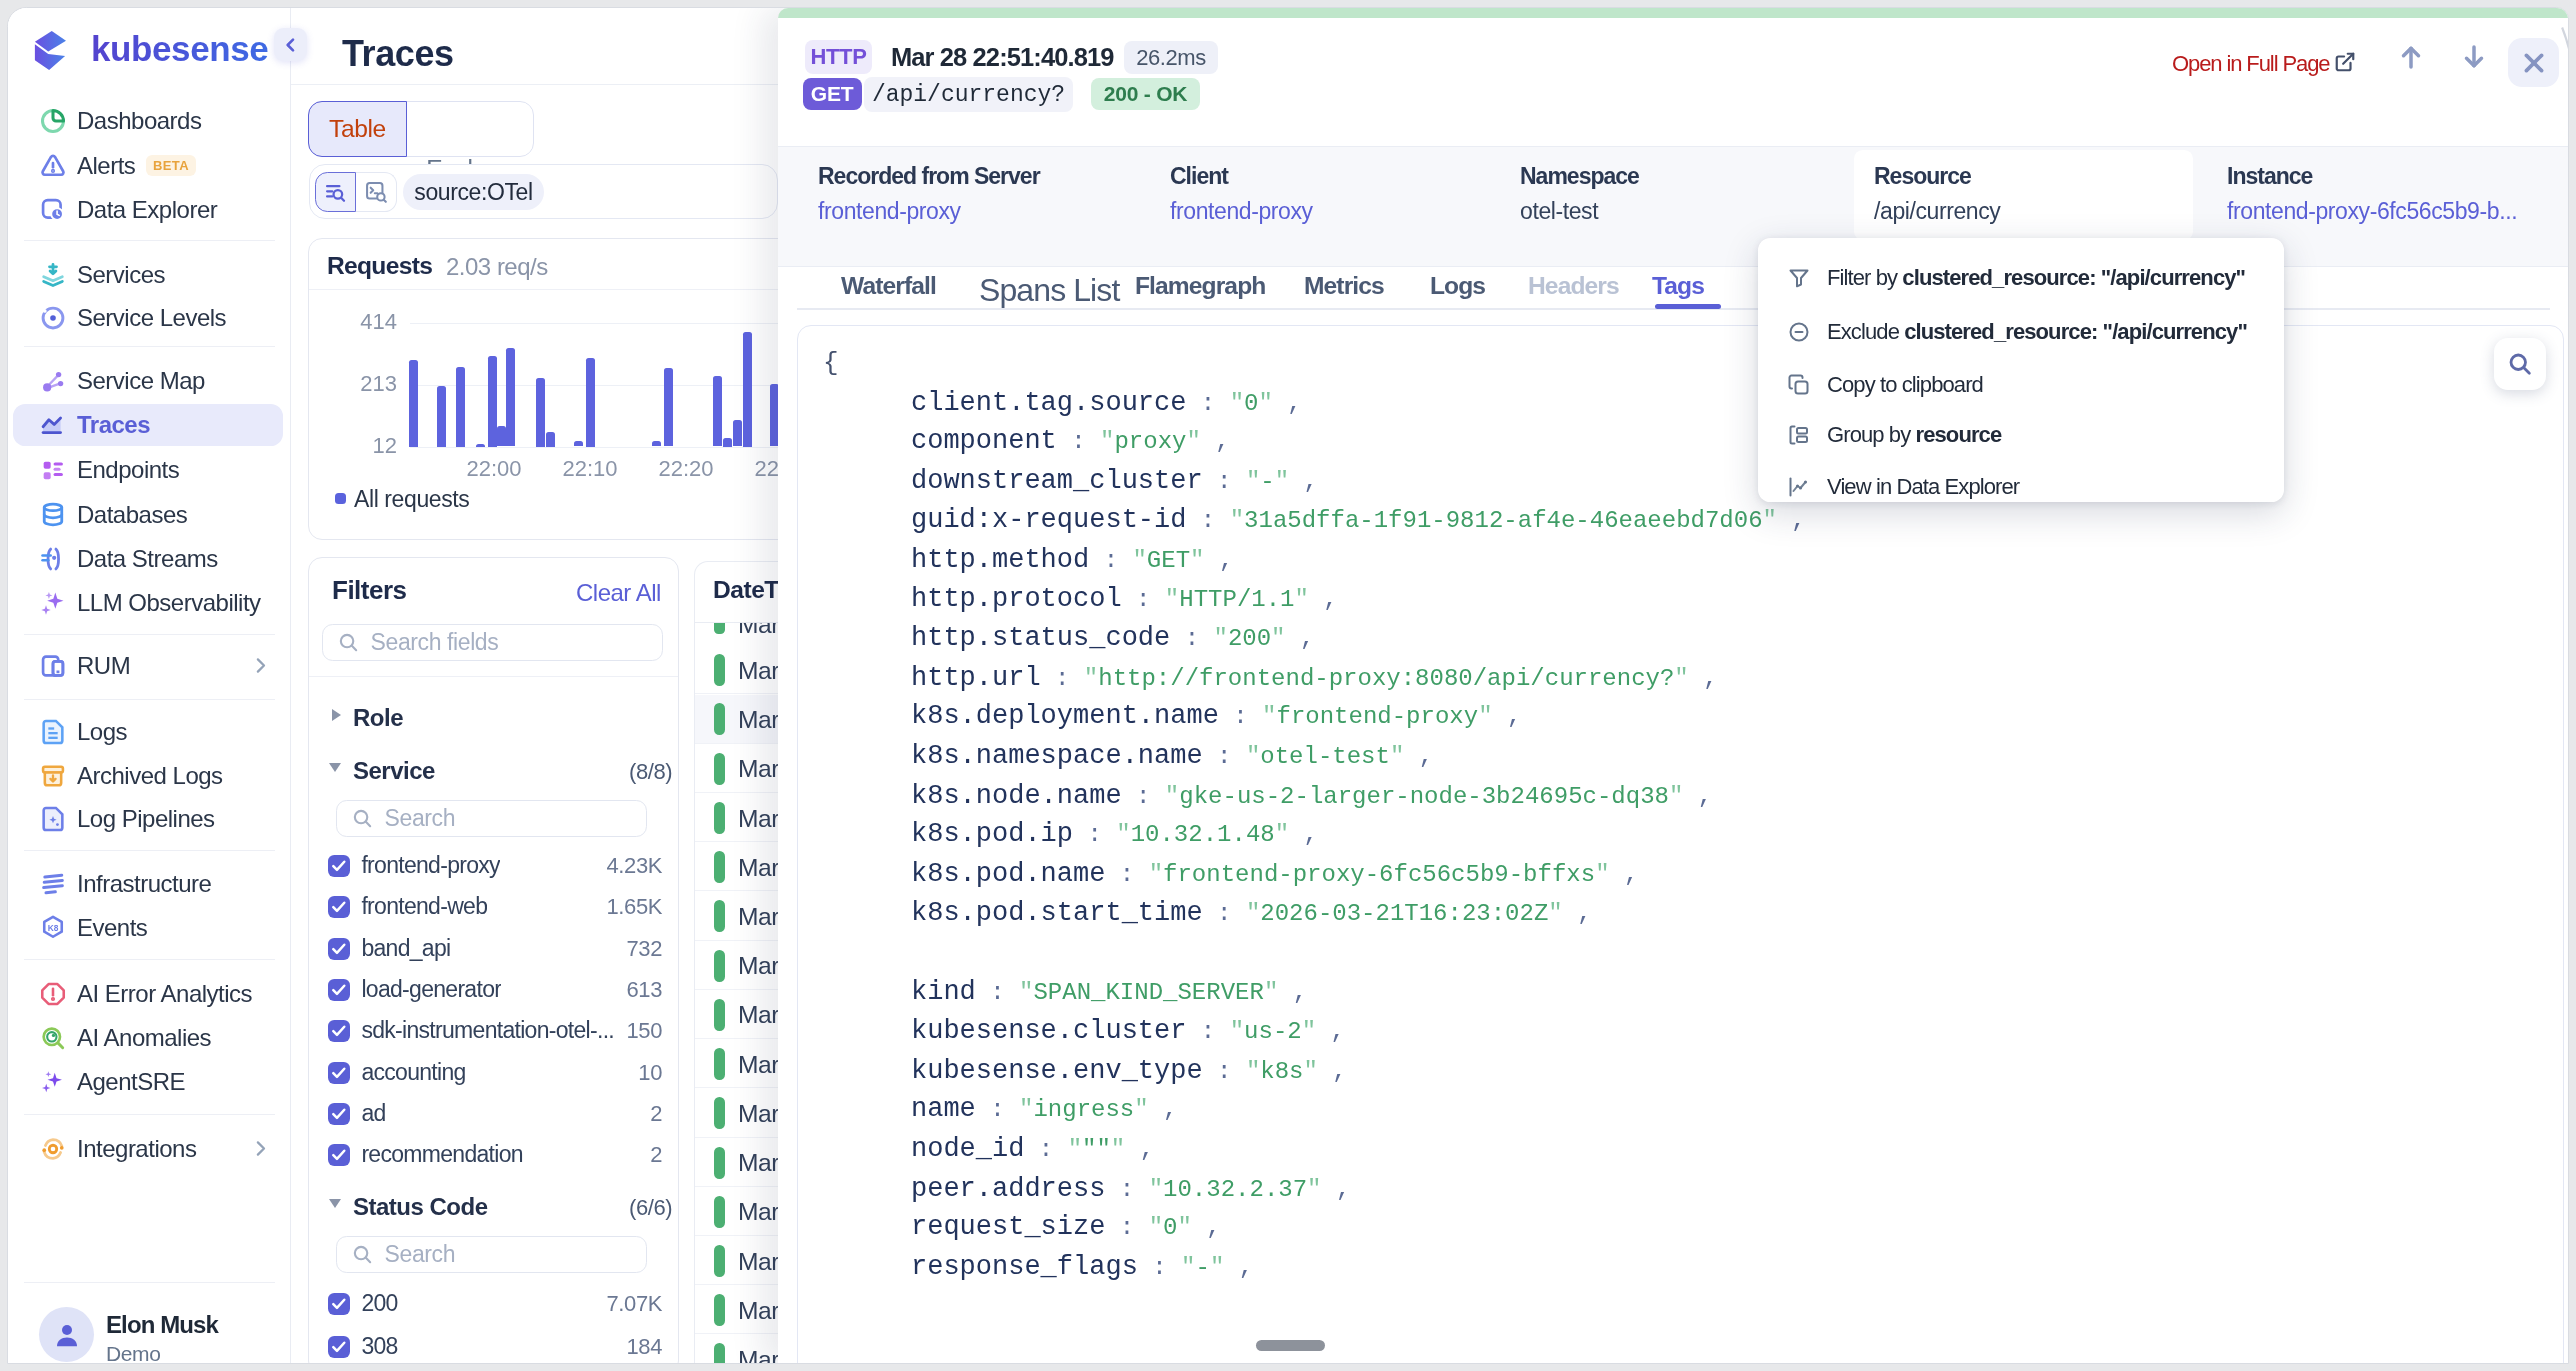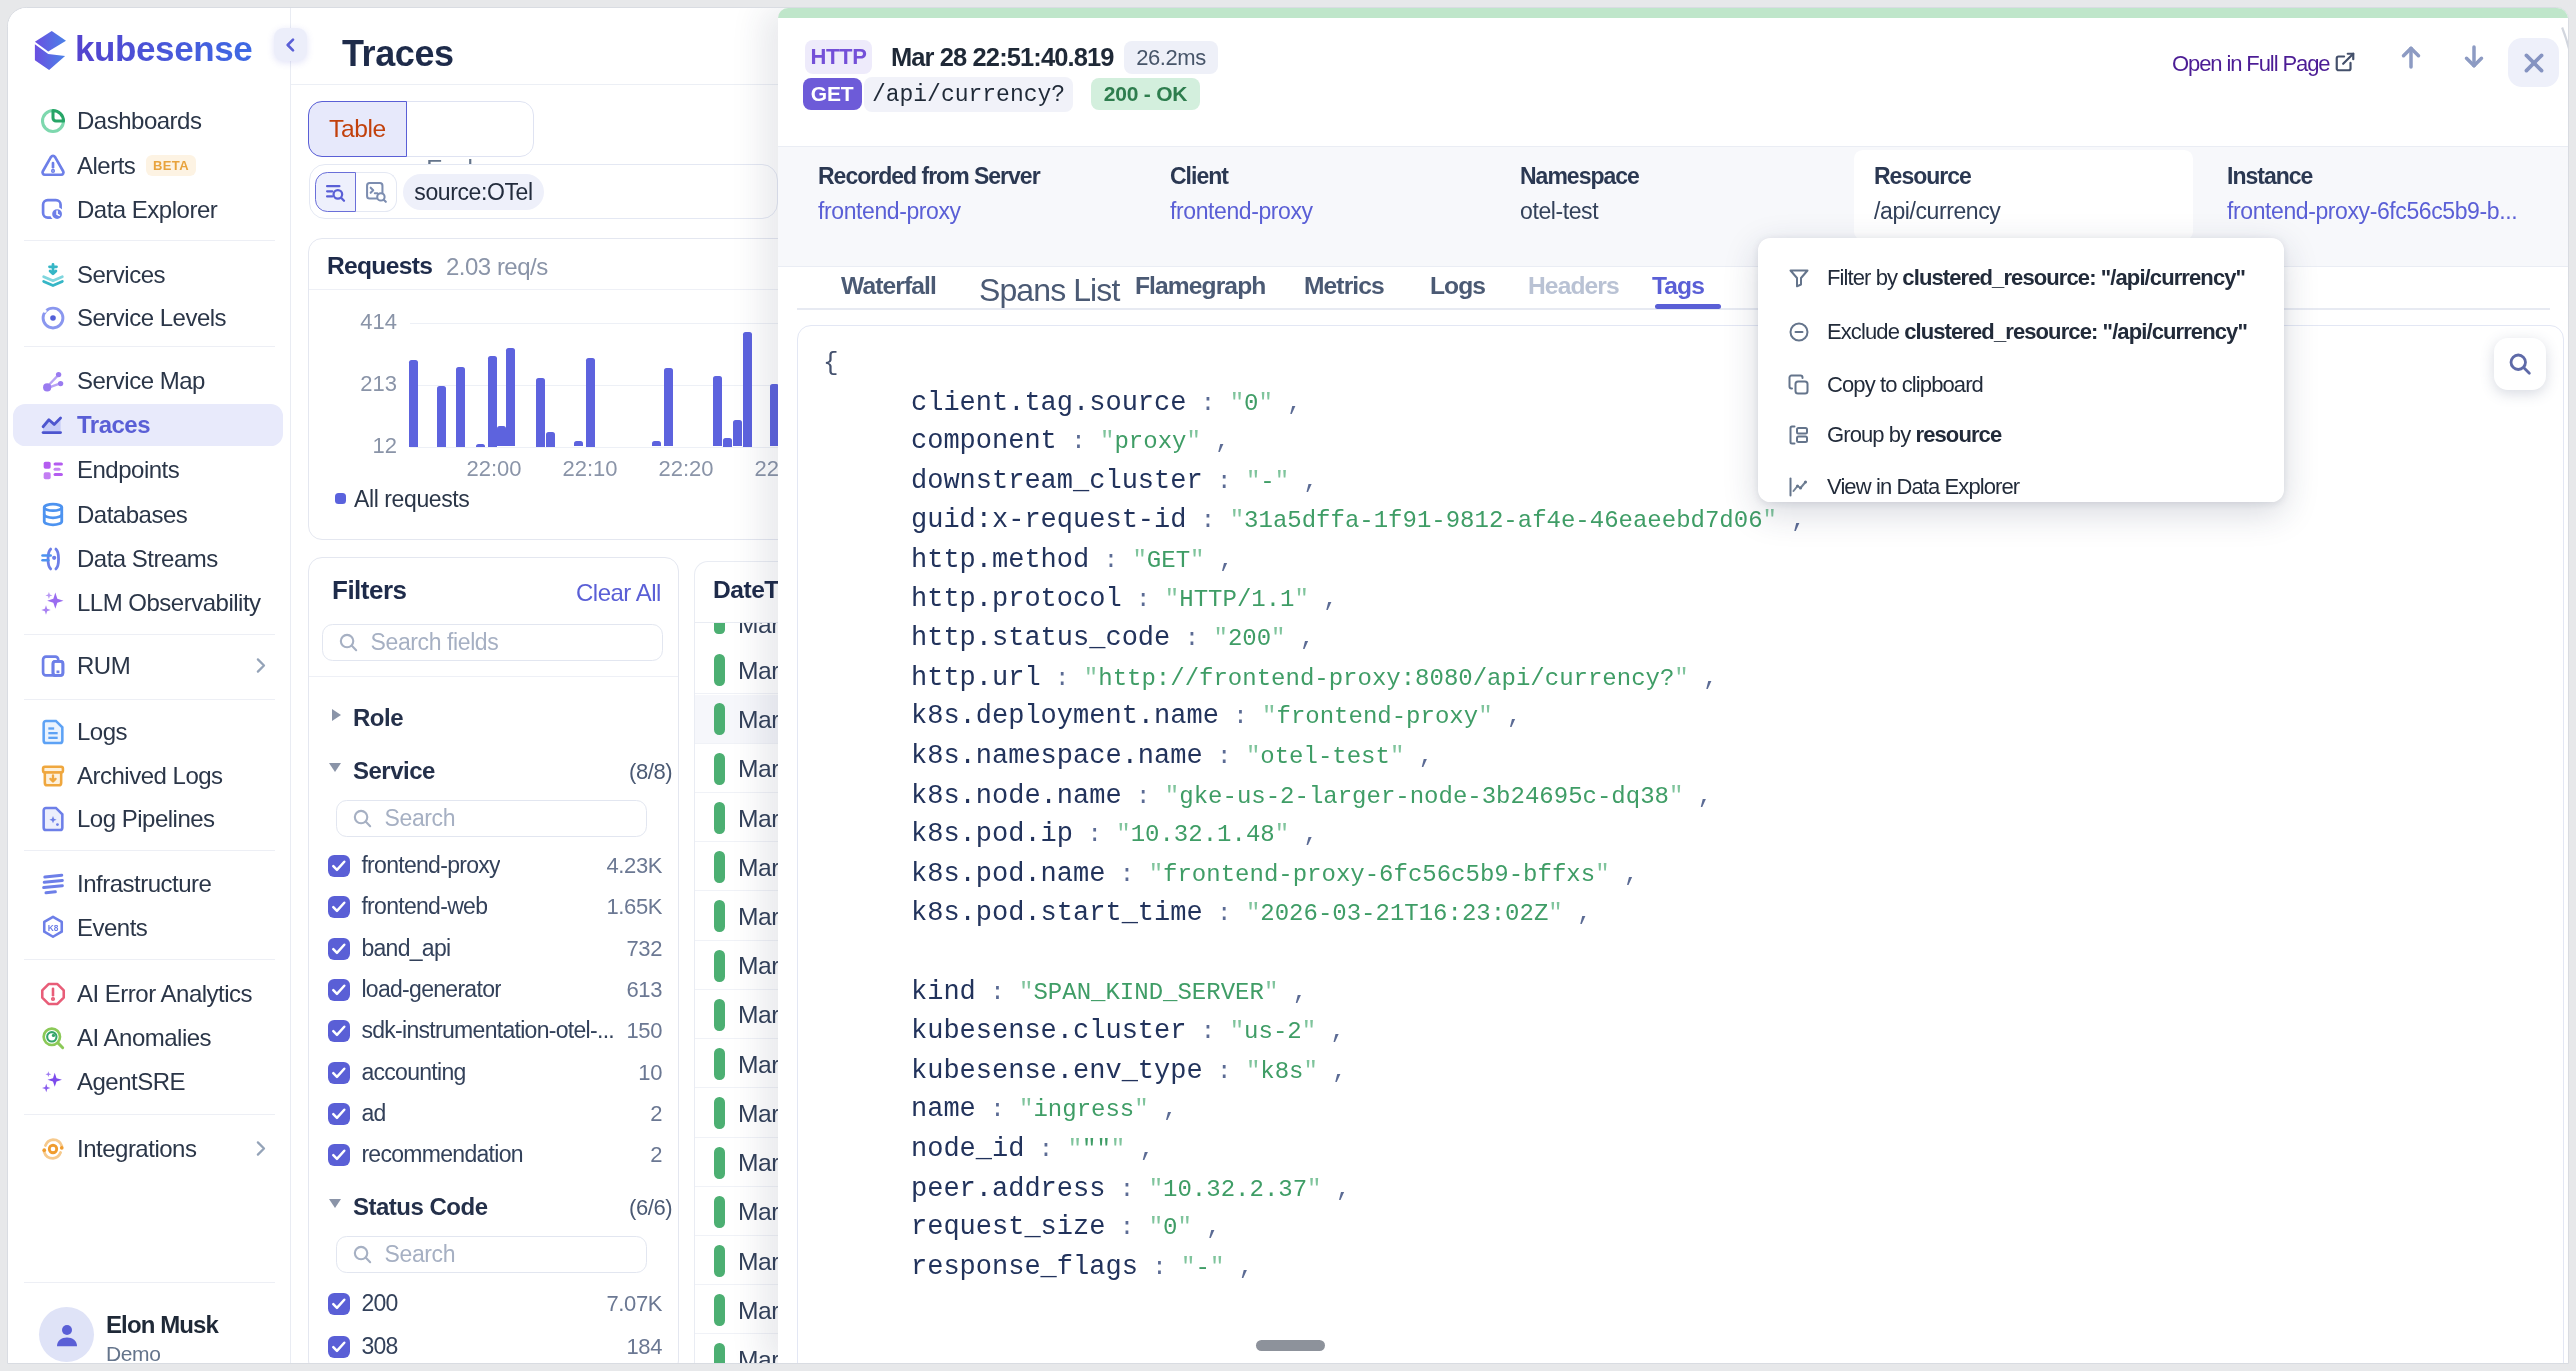--- a/index.html
+++ b/index.html
@@ -36,21 +36,21 @@
       <defs>
           <linearGradient id="lg1" x1="0" y1="0" x2="1" y2="0">
         <stop offset="0" stop-color="#6a4fe0"></stop>
             <stop offset="1" stop-color="#4b82e8"></stop>
           </linearGradient>
         </defs>
       <polygon points="1,12 20,0 36,11 16,23" fill="url(#lg1)"></polygon>
       <polygon points="1,15 16,26 35,28 17,44 1,33" fill="url(#lg1)"></polygon>
     </svg>
   </div>
-  <div class="abs" style="left:67px;top:21px;font-size:35px;font-weight:800;letter-spacing:-0.4px;background:linear-gradient(90deg,#5443ce,#3e6ae4);-webkit-background-clip:text;background-clip:text;color:transparent;">kubesense</div>
+  <div class="abs" style="left:83px;top:21px;font-size:35px;font-weight:800;letter-spacing:-0.4px;background:linear-gradient(90deg,#5443ce,#3e6ae4);-webkit-background-clip:text;background-clip:text;color:transparent;">kubesense</div>
 
   <div class="nav-item" style="top:91px;">
       <span class="ic">
         <svg width="28" height="28" viewBox="0 0 24 24" fill="none">
           <path d="M12 3a9 9 0 1 0 9 9" stroke="#7ed8ae" stroke-width="2.6" stroke-linecap="round"></path>
           <path d="M12 3a9 9 0 0 1 9 9h-6.5A2.5 2.5 0 0 1 12 9.5z" fill="none" stroke="#27a567" stroke-width="2.6" stroke-linejoin="round"></path>
         </svg>
       </span>
       <span class="lb" style="">Dashboards</span>
     </div>
@@ -541,21 +541,21 @@
     <div class="abs" style="left:0;top:0;width:1792px;height:9.7px;background:#bfe6ca;border-radius:12.3px 12.3px 0 0;"></div>
 
     <div class="badge" style="left:27px;top:32px;width:67px;height:34px;background:#eeebfb;font-size:22px;letter-spacing:-0.3px;font-weight:700;color:#7450d8;">HTTP</div>
     <div class="abs" style="left:113px;top:35px;font-size:25.5px;letter-spacing:-0.9px;font-weight:600;color:#1f2937;">Mar 28 22:51:40.819</div>
     <div class="badge" style="left:346px;top:33px;width:94px;height:33px;background:#eef0f8;font-size:22px;letter-spacing:-0.4px;font-weight:500;color:#475569;">26.2ms</div>
 
     <div class="badge" style="left:24.6px;top:70px;width:59px;height:32px;background:#6d5bd8;font-size:21px;letter-spacing:-0.2px;font-weight:700;color:#fff;">GET</div>
     <div class="badge mono" style="left:86px;top:69px;width:209px;height:35px;background:#f1f2f9;font-size:23px;color:#1f2937;">/api/currency?</div>
     <div class="badge" style="left:313px;top:70px;width:109px;height:32px;background:#d3efdd;font-size:21px;letter-spacing:-0.2px;font-weight:700;color:#2e7d4e;">200 - OK</div>
 
-    <div class="abs" style="left:1394px;top:43px;font-size:22px;letter-spacing:-1.1px;font-weight:500;color:#4c1d95;">Open in Full Page</div>
+    <div class="abs" style="left:1394px;top:43px;font-size:22px;letter-spacing:-1.1px;font-weight:500;color:#b91c1c;">Open in Full Page</div>
     <svg class="abs" style="left:1556px;top:43px;" width="22" height="22" viewBox="0 0 24 24" fill="none" stroke="#44506b" stroke-width="2.4" stroke-linecap="round" stroke-linejoin="round">
         <path d="M18 13v6a2 2 0 0 1-2 2H5a2 2 0 0 1-2-2V8a2 2 0 0 1 2-2h6"></path>
         <polyline points="15 3 21 3 21 9"></polyline>
         <line x1="10" y1="14" x2="21" y2="3"></line>
       </svg>
     <svg class="abs" style="left:1618px;top:34px;" width="30" height="30" viewBox="0 0 24 24" fill="none" stroke="#8d9bc3" stroke-width="2.8" stroke-linecap="round" stroke-linejoin="round" id="upar">
         <line x1="12" y1="20" x2="12" y2="5"></line>
         <polyline points="6 11 12 5 18 11"></polyline>
       </svg>
     <svg class="abs" style="left:1681px;top:34px;" width="30" height="30" viewBox="0 0 24 24" fill="none" stroke="#8d9bc3" stroke-width="2.8" stroke-linecap="round" stroke-linejoin="round">

